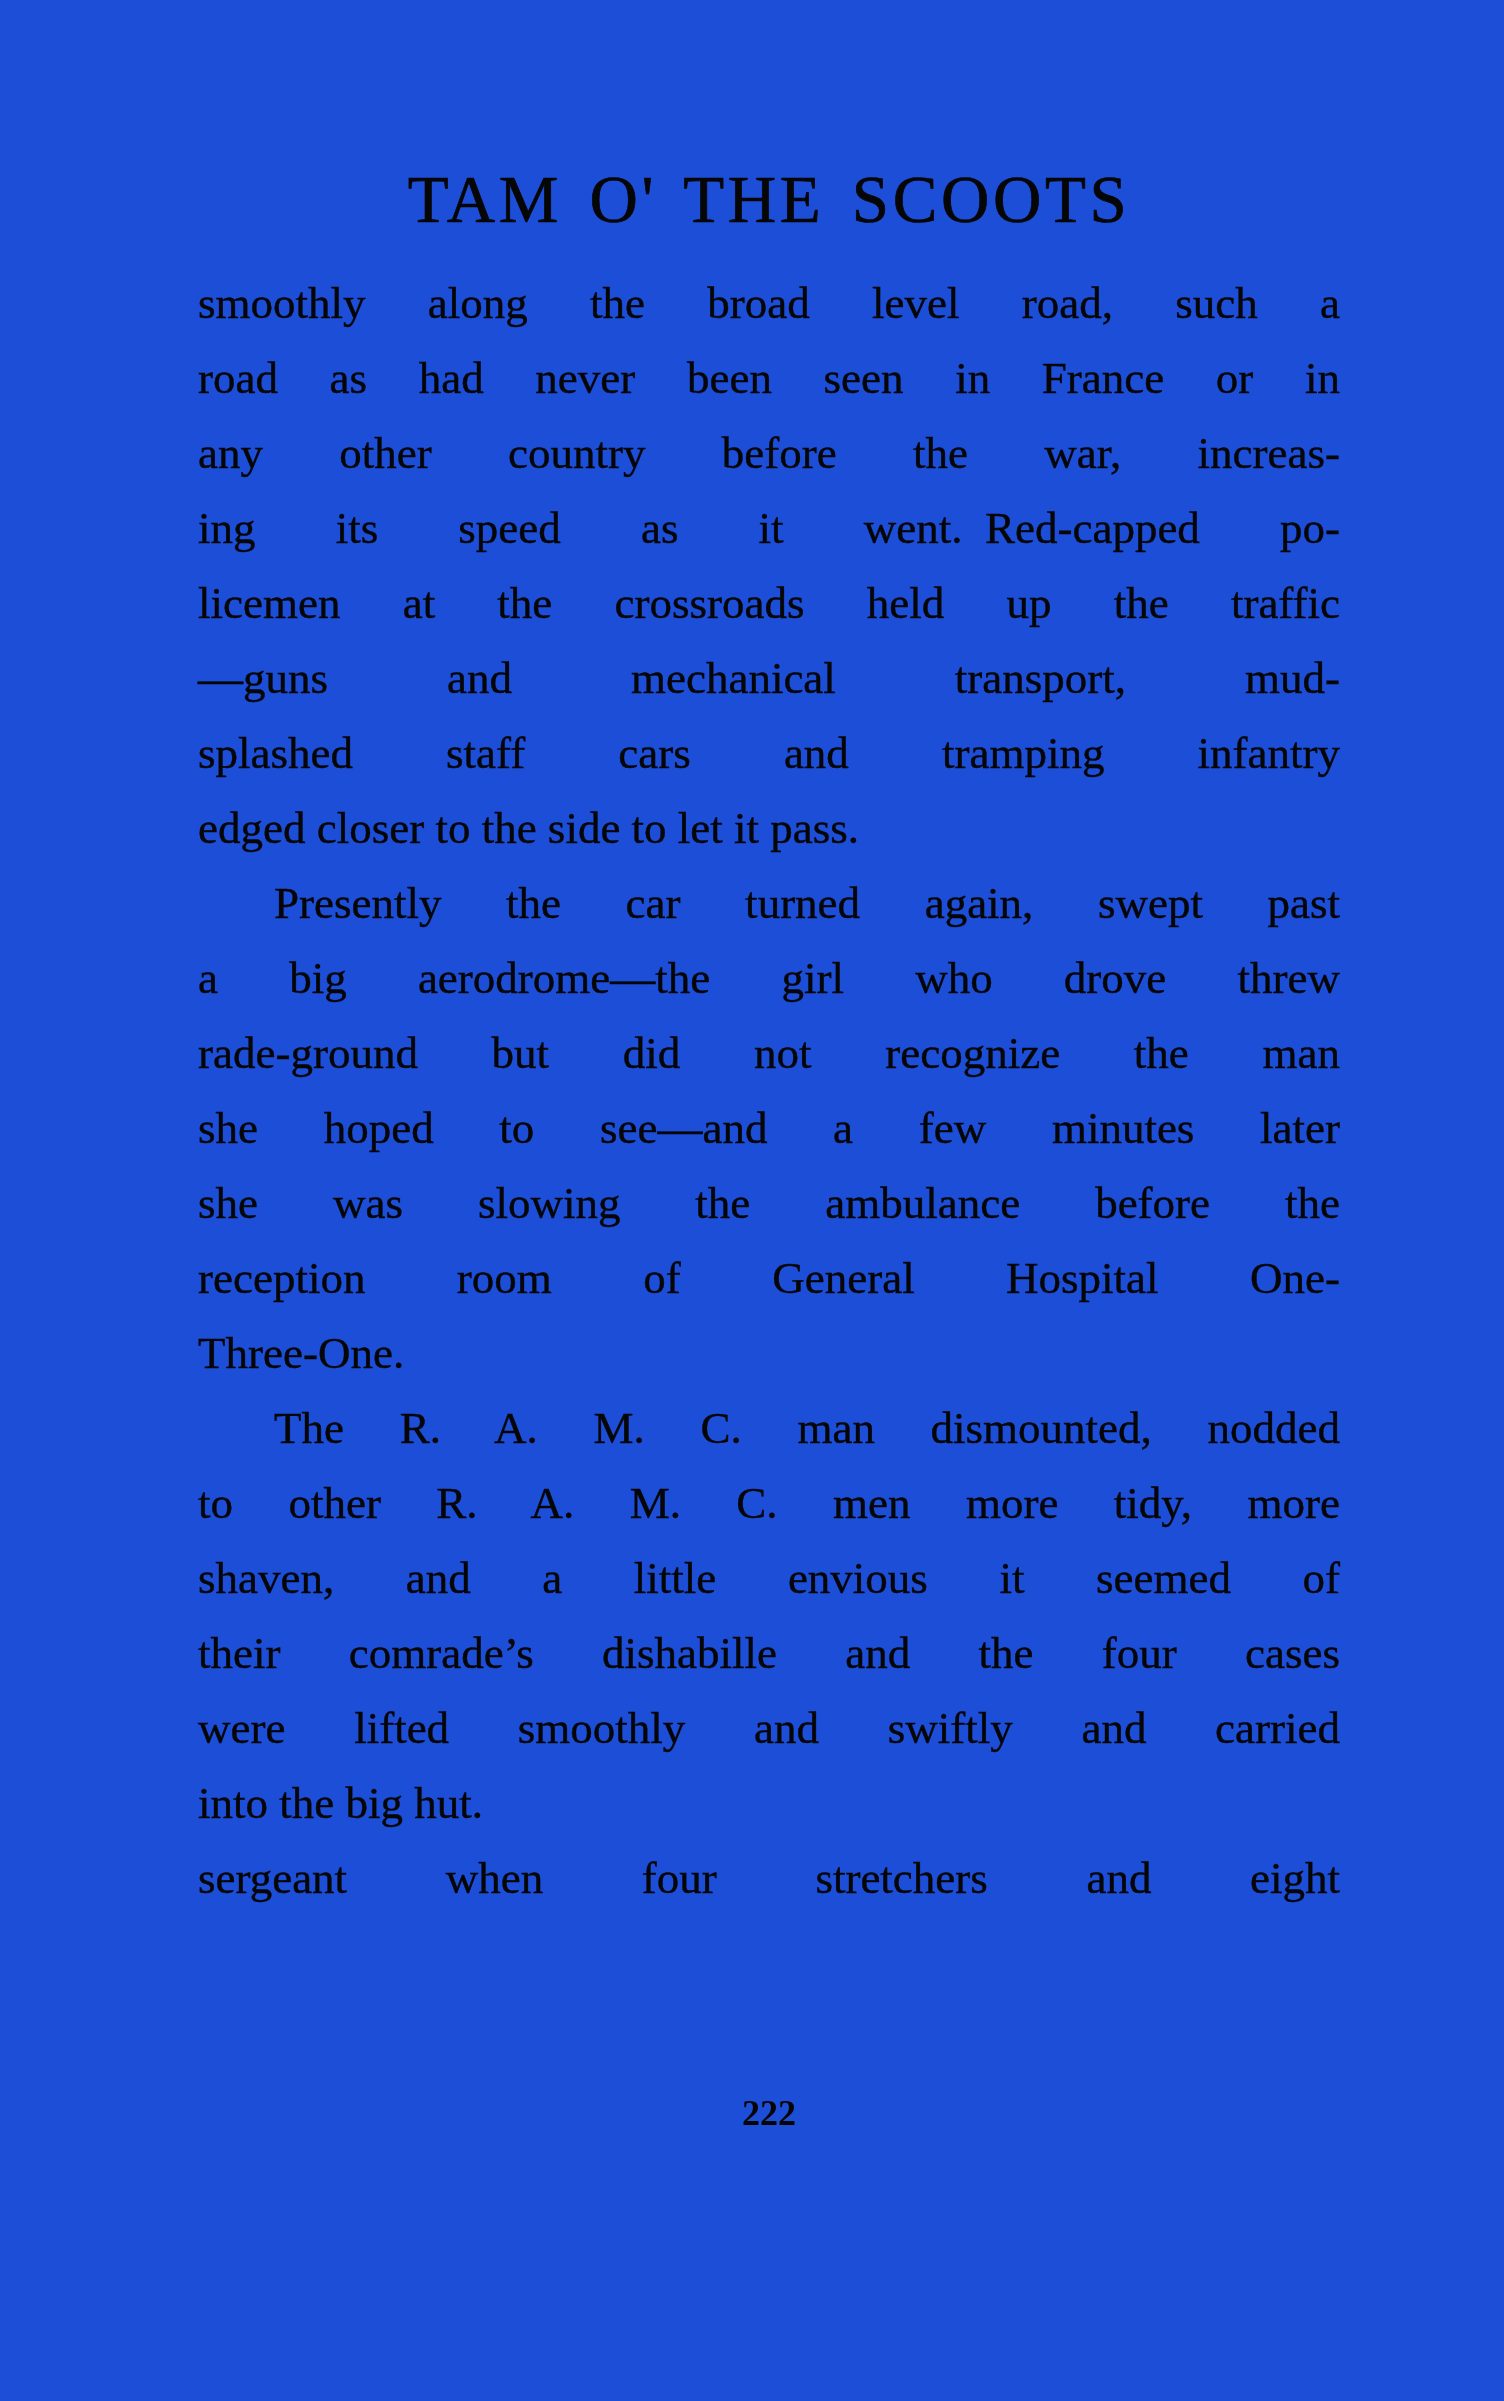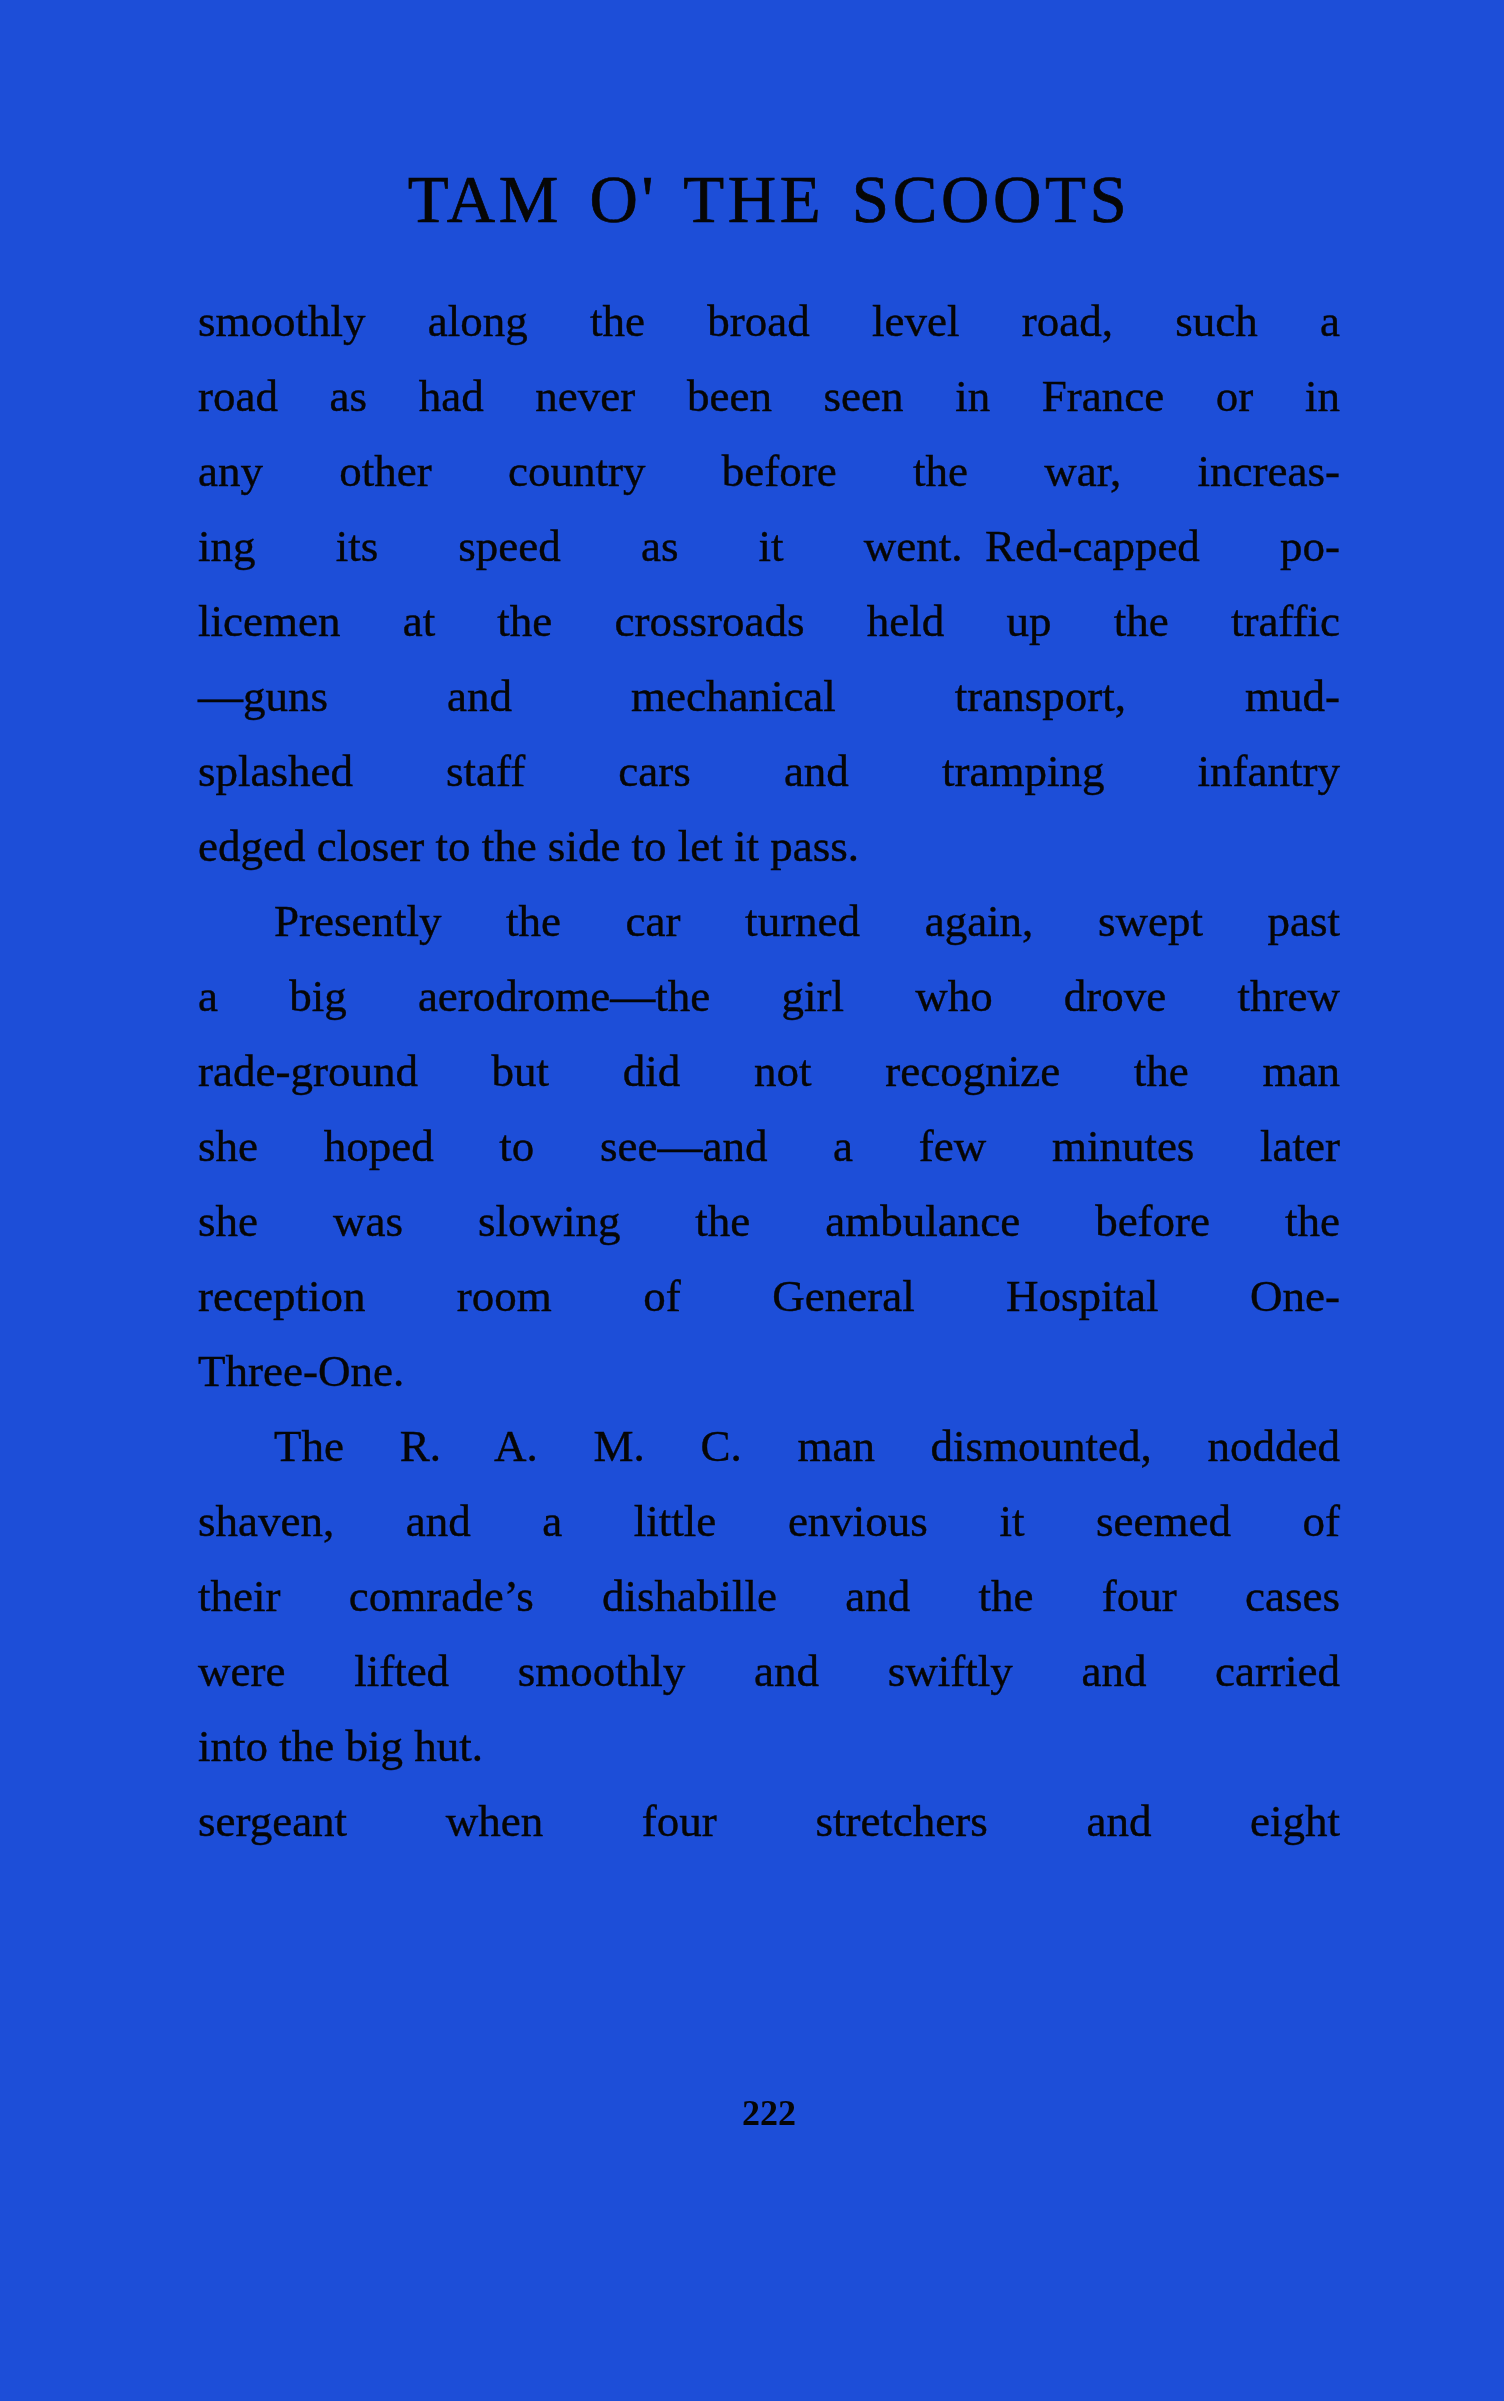--- a/index.html
+++ b/index.html
@@ -24,21 +24,21 @@
     text-align: center;
     font-size: 67px;
     line-height: 1;
     letter-spacing: 3.6px;
     word-spacing: 7.1px;
     white-space: nowrap;
     -webkit-text-stroke: 0.7px #060606;
   }
   .text-block {
     position: absolute;
-    top: 284px;
+    top: 266px;
     left: 198px;
     width: 1142px;
     font-size: 45px;
     line-height: 75px;
     -webkit-text-stroke: 0.4px #060606;
   }
   .line {
     text-align: justify;
     text-align-last: justify;
     height: 75px;
@@ -77,20 +77,21 @@
       <div class="line">splashed staff cars and tramping infantry</div>
       <div class="line unjust">edged closer to the side to let it pass.</div>
       <div class="line indent">Presently the car turned again, swept past</div>
       <div class="line">a big aerodrome—the girl who drove threw</div>
       <div class="line">rade-ground but did not recognize the man</div>
       <div class="line">she hoped to see—and a few minutes later</div>
       <div class="line">she was slowing the ambulance before the</div>
       <div class="line">reception room of General Hospital One-</div>
       <div class="line unjust">Three-One.</div>
       <div class="line indent">The R. A. M. C. man dismounted, nodded</div>
+      <div class="line">to other R. A. M. C. men more tidy, more</div>
       <div class="line">shaven, and a little envious it seemed of</div>
       <div class="line">their comrade’s dishabille and the four cases</div>
       <div class="line">were lifted smoothly and swiftly and carried</div>
       <div class="line unjust">into the big hut.</div>
       <div class="line">sergeant when four stretchers and eight</div>
     </div>
 
   <div class="page-number">222</div>
 </div>
 

